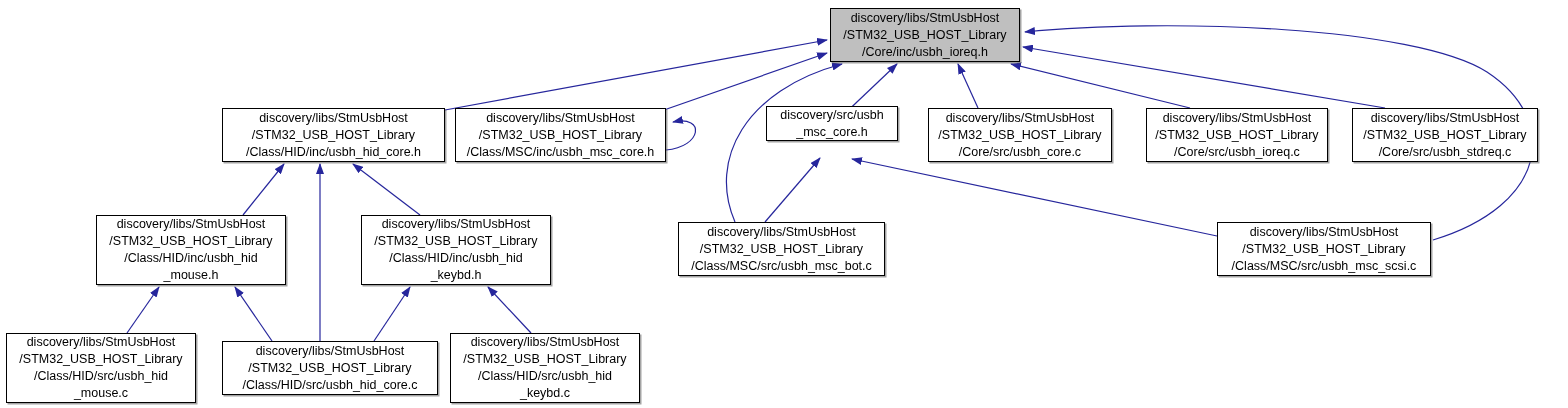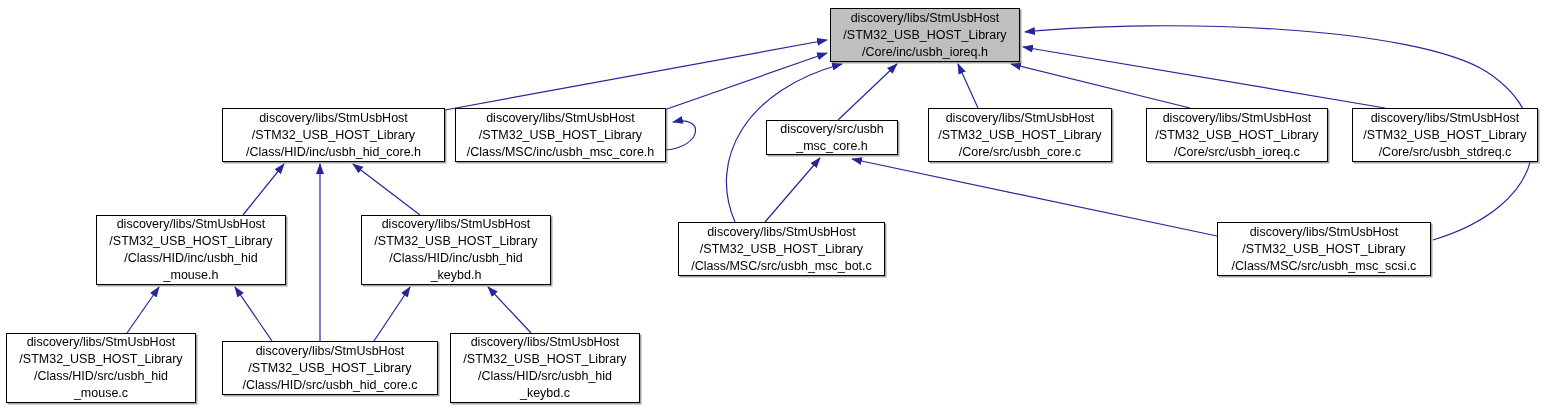--- a/index.html
+++ b/index.html
@@ -58,21 +58,21 @@
   <div id="nodes">
       <div class="gnode hl" style="left: 830px; top: 8px; width: 190px; height: 54px;"><span>discovery/libs/StmUsbHost
 /STM32_USB_HOST_Library
 /Core/inc/usbh_ioreq.h</span></div>
       <div class="gnode" style="left: 222px; top: 108px; width: 223px; height: 54px;"><span>discovery/libs/StmUsbHost
 /STM32_USB_HOST_Library
 /Class/HID/inc/usbh_hid_core.h</span></div>
       <div class="gnode" style="left: 455px; top: 108px; width: 211px; height: 54px;"><span>discovery/libs/StmUsbHost
 /STM32_USB_HOST_Library
 /Class/MSC/inc/usbh_msc_core.h</span></div>
-      <div class="gnode" style="left: 766px; top: 120px; width: 132px; height: 35px; align-items: center;"><span>discovery/src/usbh
+      <div class="gnode" style="left: 766px; top: 106px; width: 132px; height: 35px; align-items: center;"><span>discovery/src/usbh
 _msc_core.h</span></div>
       <div class="gnode" style="left: 928px; top: 108px; width: 184px; height: 54px;"><span>discovery/libs/StmUsbHost
 /STM32_USB_HOST_Library
 /Core/src/usbh_core.c</span></div>
       <div class="gnode" style="left: 1146px; top: 108px; width: 182px; height: 54px;"><span>discovery/libs/StmUsbHost
 /STM32_USB_HOST_Library
 /Core/src/usbh_ioreq.c</span></div>
       <div class="gnode" style="left: 1352px; top: 108px; width: 186px; height: 54px;"><span>discovery/libs/StmUsbHost
 /STM32_USB_HOST_Library
 /Core/src/usbh_stdreq.c</span></div>

